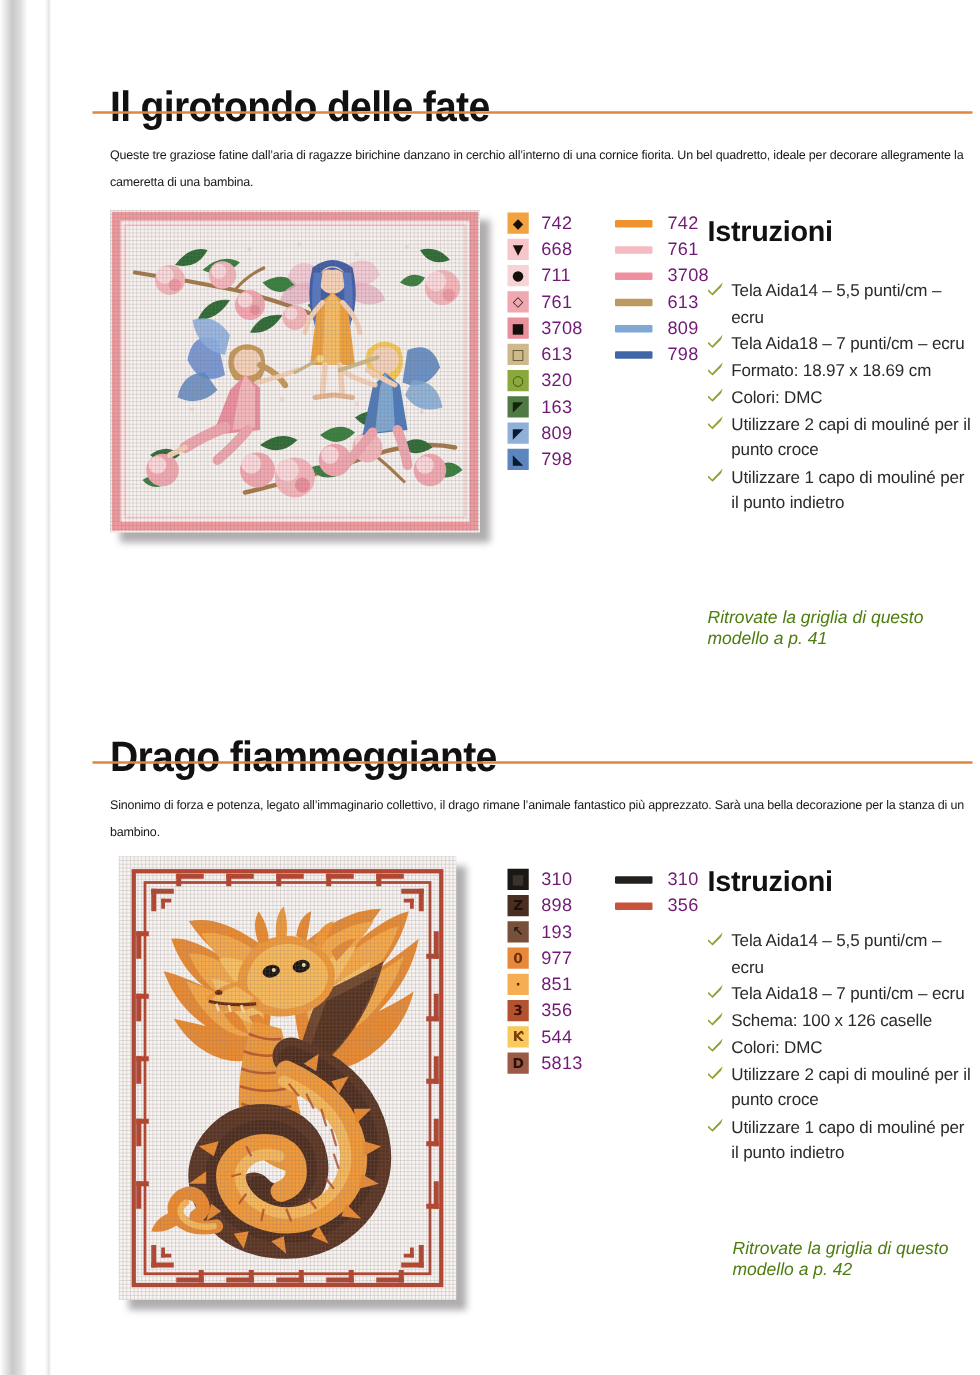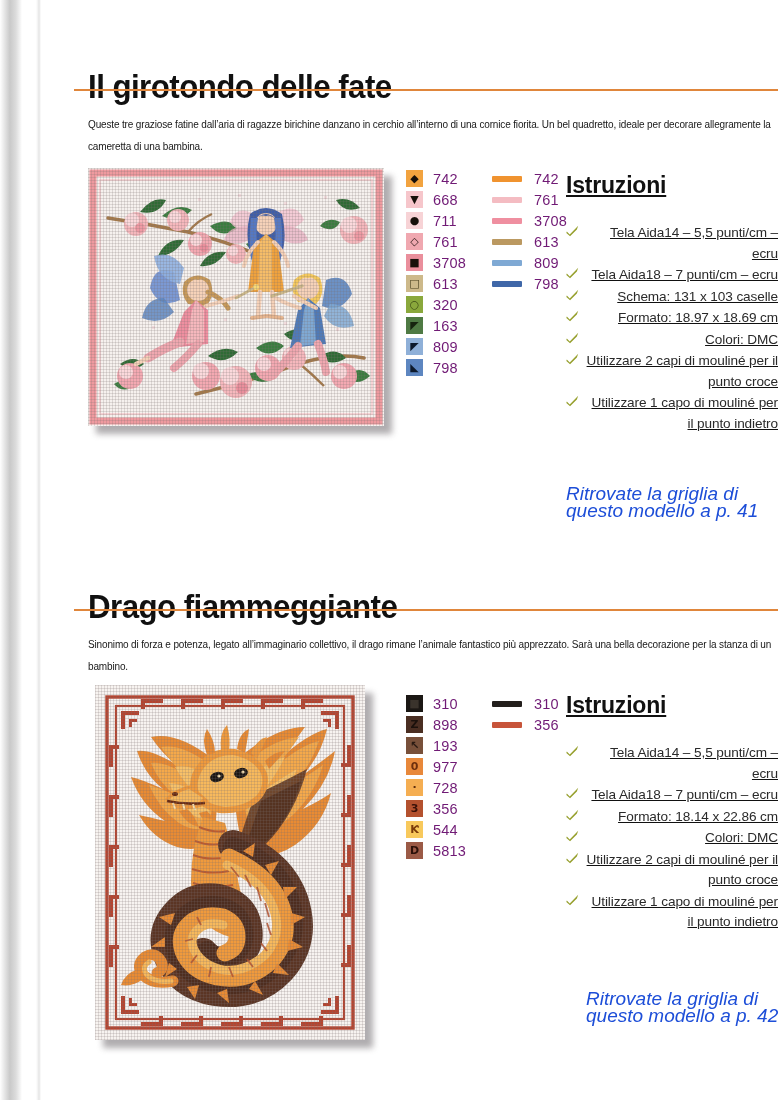--- a/index.html
+++ b/index.html
@@ -128,52 +128,52 @@
   .dmc {
     margin-left: 10px;
     font-size: 14.5px;
     color: #701a75;
     letter-spacing: .2px;
     white-space: nowrap;
   }
   .dmc.line-dmc { margin-left: 12px; }
 
   
-  .instr { position: absolute; text-decoration: underline; }
+  .instr { position: absolute; }
   .instr-title {
     font-family: "Liberation Sans Narrow","Liberation Sans", sans-serif;
     font-weight: bold;
     font-size: 23px;
     color: #111;
     letter-spacing: -0.2px;
     margin-bottom: 24px;
   }
-  .instr-list { list-style: none; margin: 0; padding: 0; text-align: right; }
+  .instr-list { list-style: none; margin: 0; padding: 0; }
   .instr-item {
     position: relative;
     padding-left: 19px;
     font-size: 13.6px;
     line-height: 20.5px;
     color: #2a2a2a;
     margin-bottom: 1px;
     letter-spacing: -0.1px;
   }
   .check-icon {
     position: absolute;
     left: 0; top: 1px;
     width: 13px; height: 14px;
     color: #97a02e;
   }
   .check-icon svg { display: block; }
   .instr-note {
     position: absolute;
     font-style: italic;
-    font-size: 19px;
+    font-size: 14px;
     line-height: 17px;
-    color: #1d4ed8;
+    color: #4d7c0f;
     width: 210px;
   }
 </style>
 </head>
 <body>
 
 <div class="scan-edge"></div>
 <div class="scan-gutter"></div>
 
 <div class="section" id="section-fairies">
@@ -452,25 +452,20 @@
         <li class="instr-item"><span class="check-icon" style="color: rgb(151, 160, 46);">
             <svg viewBox="0 0 16 16" width="13" height="14" aria-hidden="true">
               <path d="M1 8.6 L4.6 12.4 L15 1.6 L13.4 6.2 L5 14.6 L0.4 10.4 Z" fill="currentColor"></path>
             </svg>
           </span><span>Tela Aida14 – 5,5 punti/cm – ecru</span></li>
         <li class="instr-item"><span class="check-icon" style="color: rgb(151, 160, 46);">
             <svg viewBox="0 0 16 16" width="13" height="14" aria-hidden="true">
               <path d="M1 8.6 L4.6 12.4 L15 1.6 L13.4 6.2 L5 14.6 L0.4 10.4 Z" fill="currentColor"></path>
             </svg>
           </span><span>Tela Aida18 – 7 punti/cm – ecru</span></li>
-        <li class="instr-item"><span class="check-icon" style="color: rgb(151, 160, 46);">
-            <svg viewBox="0 0 16 16" width="13" height="14" aria-hidden="true">
-              <path d="M1 8.6 L4.6 12.4 L15 1.6 L13.4 6.2 L5 14.6 L0.4 10.4 Z" fill="currentColor"></path>
-            </svg>
-          </span><span>Schema: 131 x 103 caselle</span></li>
         <li class="instr-item"><span class="check-icon" style="color: rgb(151, 160, 46);">
             <svg viewBox="0 0 16 16" width="13" height="14" aria-hidden="true">
               <path d="M1 8.6 L4.6 12.4 L15 1.6 L13.4 6.2 L5 14.6 L0.4 10.4 Z" fill="currentColor"></path>
             </svg>
           </span><span>Formato: 18.97 x 18.69 cm</span></li>
         <li class="instr-item"><span class="check-icon" style="color: rgb(151, 160, 46);">
             <svg viewBox="0 0 16 16" width="13" height="14" aria-hidden="true">
               <path d="M1 8.6 L4.6 12.4 L15 1.6 L13.4 6.2 L5 14.6 L0.4 10.4 Z" fill="currentColor"></path>
             </svg>
           </span><span>Colori: DMC</span></li>
@@ -687,21 +682,21 @@
         <div class="legend-row">
           <div class="sw" style="background: rgb(232, 136, 58);">
             <span class="sw-sym" style="color: rgb(110, 47, 13);">0</span>
           </div>
           <span class="dmc">977</span>
         </div>
         <div class="legend-row">
           <div class="sw" style="background: rgb(245, 174, 82);">
             <span class="sw-sym" style="color: rgb(92, 44, 12);">·</span>
           </div>
-          <span class="dmc">728</span>
+          <span class="dmc">851</span>
         </div>
         <div class="legend-row">
           <div class="sw" style="background: rgb(180, 81, 46);">
             <span class="sw-sym" style="color: rgb(58, 17, 8);">3</span>
           </div>
           <span class="dmc">356</span>
         </div>
         <div class="legend-row">
           <div class="sw" style="background: rgb(248, 201, 92);">
             <span class="sw-sym" style="color: rgb(122, 58, 9);">Ƙ</span>
@@ -737,21 +732,21 @@
           </span><span>Tela Aida14 – 5,5 punti/cm – ecru</span></li>
         <li class="instr-item"><span class="check-icon" style="color: rgb(151, 160, 46);">
             <svg viewBox="0 0 16 16" width="13" height="14" aria-hidden="true">
               <path d="M1 8.6 L4.6 12.4 L15 1.6 L13.4 6.2 L5 14.6 L0.4 10.4 Z" fill="currentColor"></path>
             </svg>
           </span><span>Tela Aida18 – 7 punti/cm – ecru</span></li>
         <li class="instr-item"><span class="check-icon" style="color: rgb(151, 160, 46);">
             <svg viewBox="0 0 16 16" width="13" height="14" aria-hidden="true">
               <path d="M1 8.6 L4.6 12.4 L15 1.6 L13.4 6.2 L5 14.6 L0.4 10.4 Z" fill="currentColor"></path>
             </svg>
-          </span><span>Formato: 18.14 x 22.86 cm</span></li>
+          </span><span>Schema: 100 x 126 caselle</span></li>
         <li class="instr-item"><span class="check-icon" style="color: rgb(151, 160, 46);">
             <svg viewBox="0 0 16 16" width="13" height="14" aria-hidden="true">
               <path d="M1 8.6 L4.6 12.4 L15 1.6 L13.4 6.2 L5 14.6 L0.4 10.4 Z" fill="currentColor"></path>
             </svg>
           </span><span>Colori: DMC</span></li>
         <li class="instr-item"><span class="check-icon" style="color: rgb(151, 160, 46);">
             <svg viewBox="0 0 16 16" width="13" height="14" aria-hidden="true">
               <path d="M1 8.6 L4.6 12.4 L15 1.6 L13.4 6.2 L5 14.6 L0.4 10.4 Z" fill="currentColor"></path>
             </svg>
           </span><span>Utilizzare 2 capi di mouliné per il punto croce</span></li>

